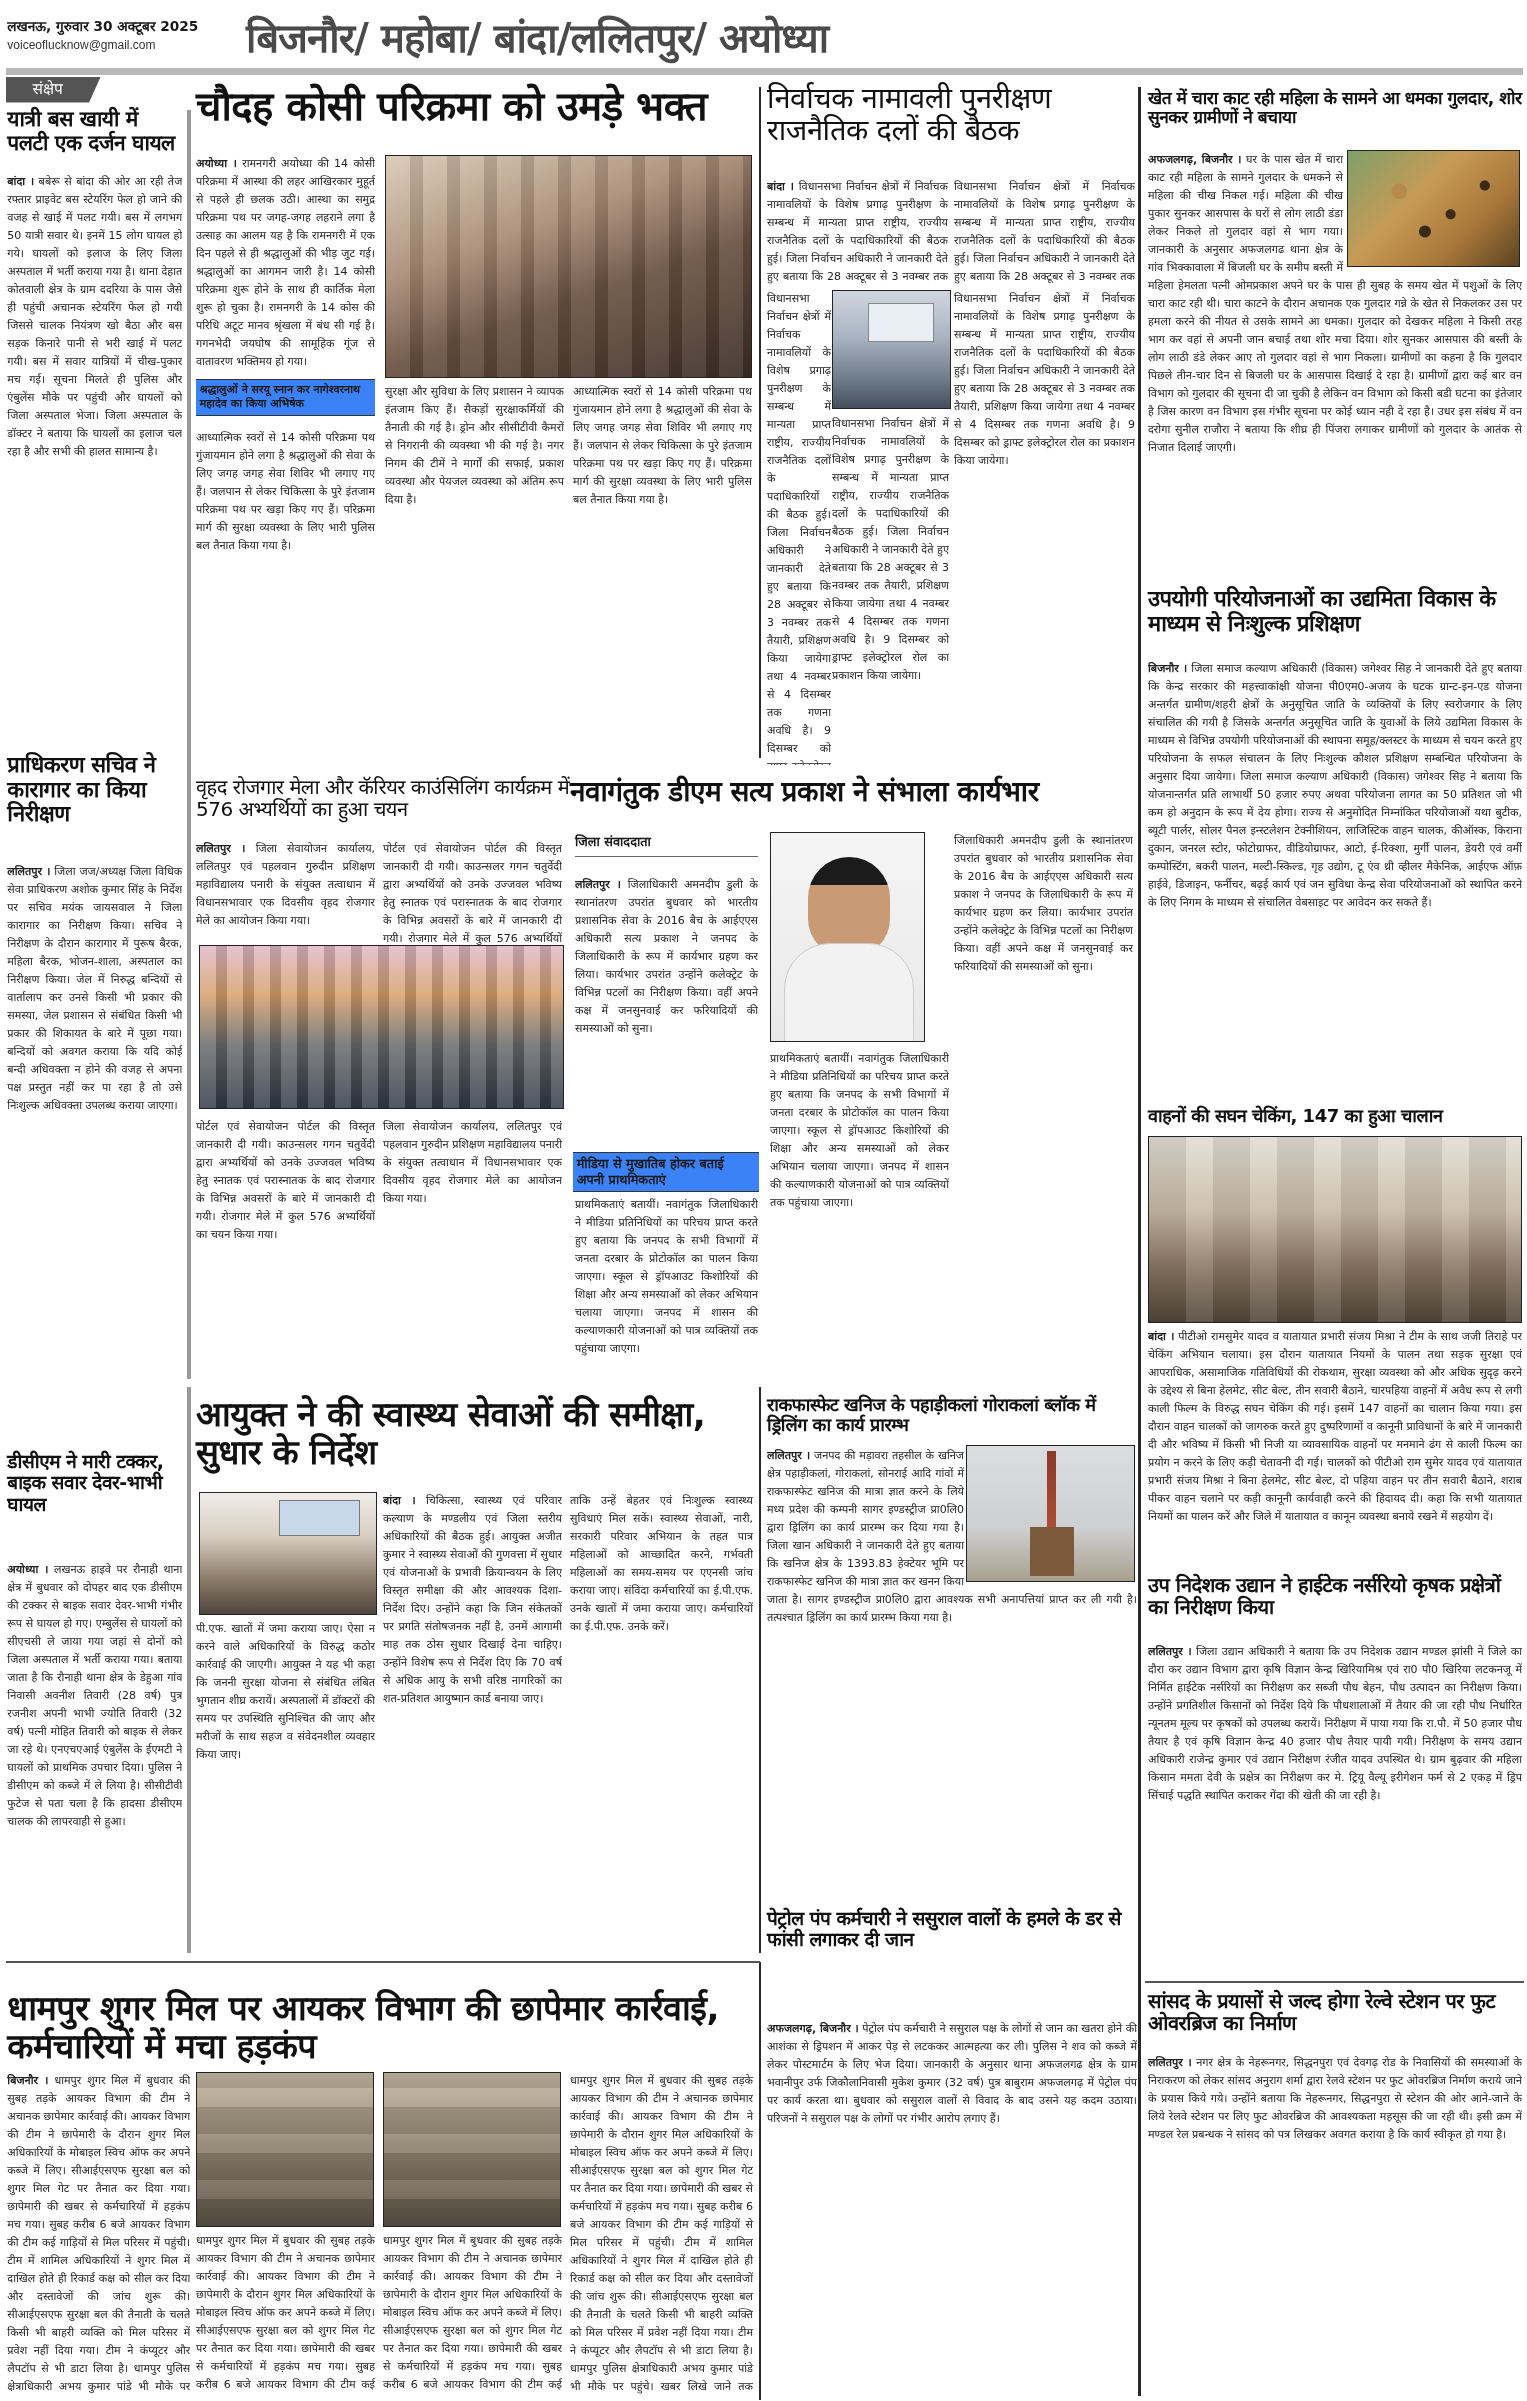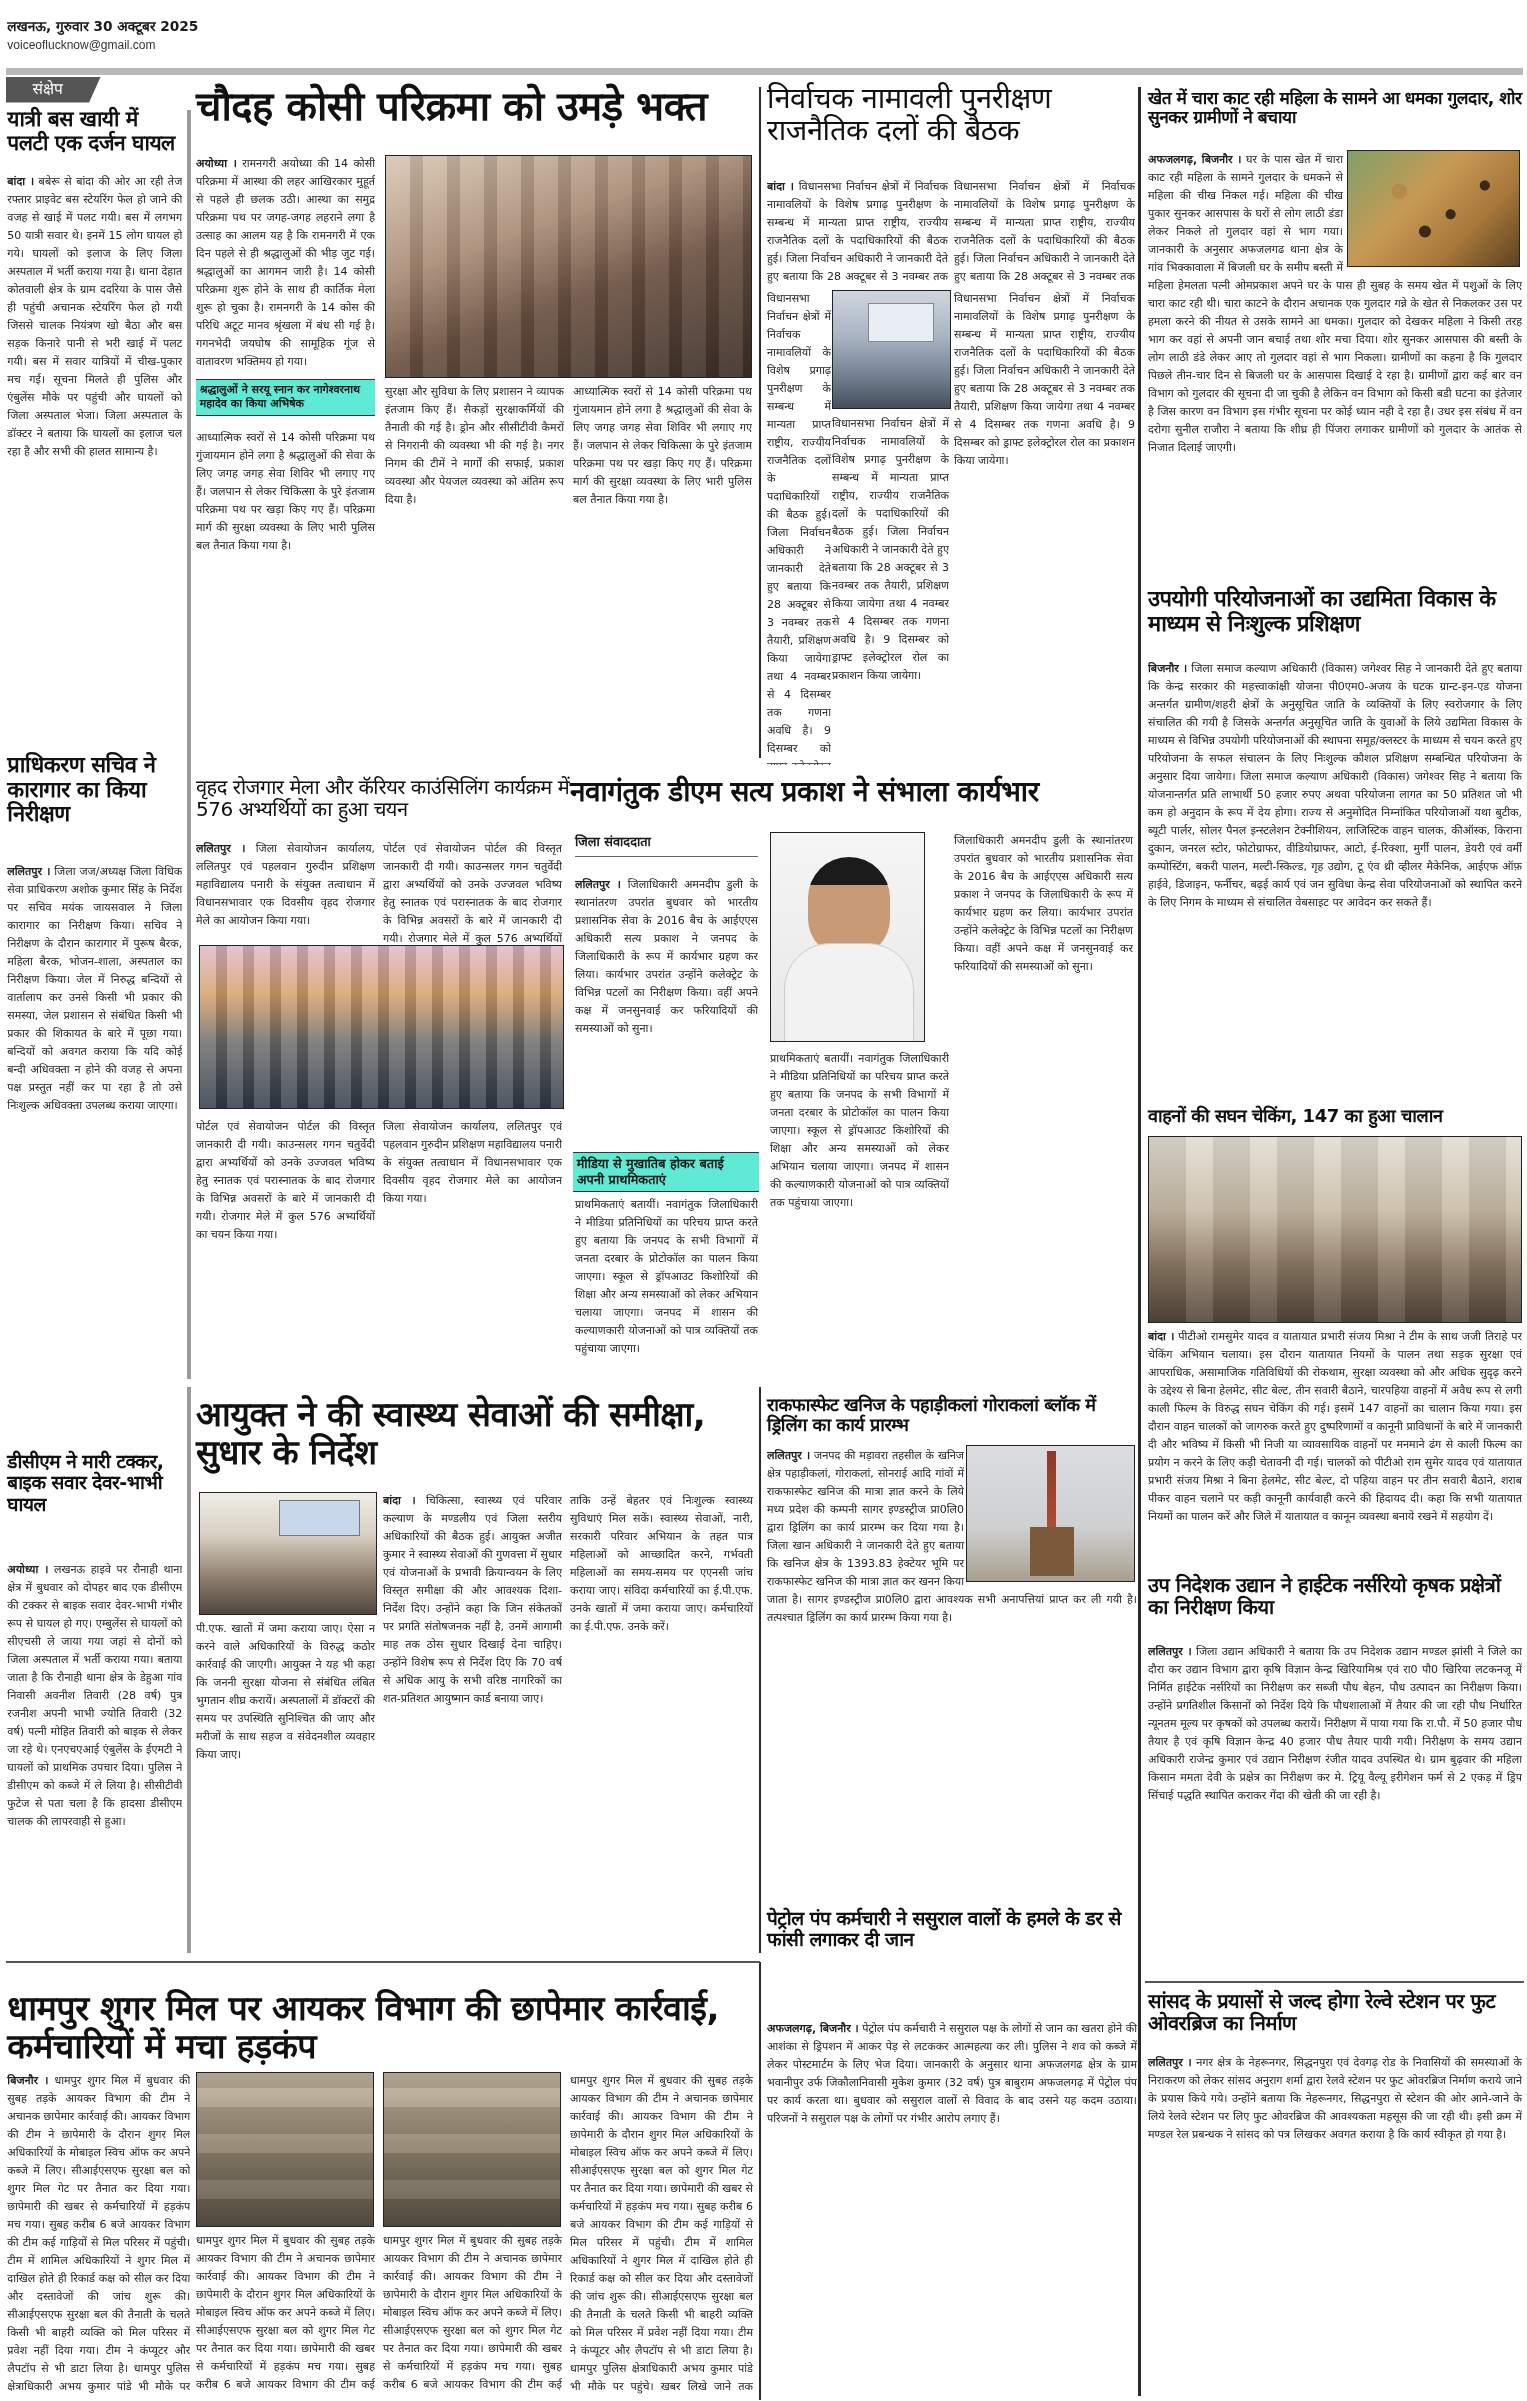--- a/index.html
+++ b/index.html
@@ -40,29 +40,30 @@
   .ph-health { background: linear-gradient(180deg, #f0ede8 0%, #d8cfc2 35%, #8e7f6d 70%, #4f463c 100%); }
   .ph-health::after { content: ""; position: absolute; left: 45%; top: 6%; width: 45%; height: 28%; background: #c8d7ea; border: 0.9px solid #777; }
   .ph-traffic { background: linear-gradient(180deg, #e2ddd3 0%, #c8bba6 40%, #8a7762 70%, #50463a 100%); }
   .ph-traffic::after { content: ""; position: absolute; inset: 0; background: repeating-linear-gradient(90deg, rgba(0,0,0,0.08) 0 37px, rgba(255,255,255,0.1) 37px 64px); }
   .ph-drill { background: linear-gradient(180deg, #dcdde0 0%, #cfd0d2 60%, #a8a08e 100%); }
   .ph-drill::before { content: ""; position: absolute; left: 48%; top: 4%; width: 9px; height: 92%; background: linear-gradient(180deg, #8b3a2a, #c05a3a); }
   .ph-drill::after { content: ""; position: absolute; left: 38%; top: 60%; width: 26%; height: 36%; background: #7a5a3a; }
   .ph-raid { background: linear-gradient(180deg, #c4b7a0 0%, #8e826d 50%, #5a5145 100%); }
   .ph-raid::after { content: ""; position: absolute; inset: 0; background: repeating-linear-gradient(0deg, rgba(0,0,0,0.1) 0 27px, rgba(255,255,255,0.08) 27px 46px); }
 
-  .caption-box { position: absolute; border-top: 1.8px solid #333; border-bottom: 1.8px solid #333; background: #5eead4; font-weight: bold; font-size: 12.8px; line-height: 16.4px; padding: 2.7px 3.7px; }
+  .caption-box { position: absolute; border-top: 1.8px solid #333; border-bottom: 1.8px solid #333; background: #3b82f6; font-weight: bold; font-size: 12.8px; line-height: 16.4px; padding: 2.7px 3.7px; }
   .byline { position: absolute; font-size: 12.8px; font-weight: bold; padding-bottom: 5.5px; border-bottom: 1.8px solid #666; }
 </style>
 </head>
 <body>
 
 <div class="masthead">
   <div class="mh-date">लखनऊ, गुरुवार 30 अक्टूबर 2025</div>
   <div class="mh-email">voiceoflucknow@gmail.com</div>
+  <div class="mh-section">बिजनौर/ महोबा/ बांदा/ललितपुर/ अयोध्या</div>
   <div class="mh-bar"></div>
 </div>
 
 <div class="col-rule grey" style="left:187px; top:110px; height:1269px;"></div>
 <div class="col-rule grey" style="left:187px; top:1387px; height:566px;"></div>
 <div class="col-rule" style="left:1138px; top:87px; height:2309px;"></div>
 <div class="col-rule" style="left:759px; top:1387px; height:566px; width:1.8px;"></div>
 <div class="col-rule" style="left:759px; top:1962px; height:438px; width:1.8px;"></div>
 <div class="col-rule" style="left:759px; top:87px; height:671px; width:1.8px;"></div>
 

